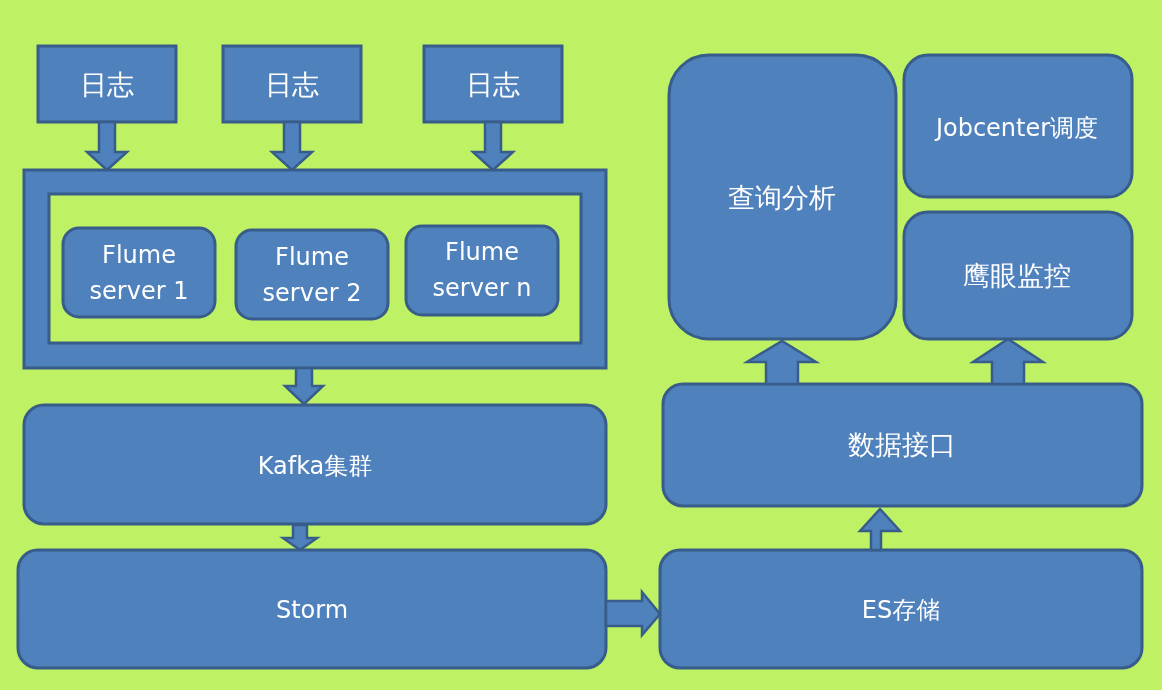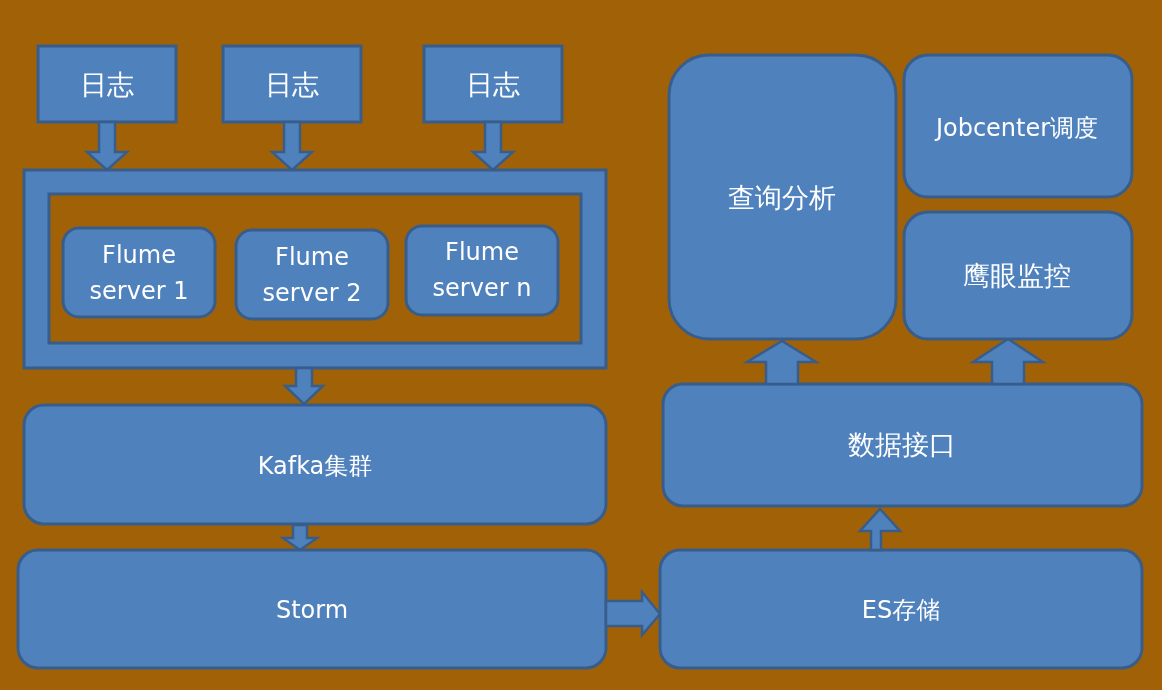--- a/index.html
+++ b/index.html
@@ -1,16 +1,16 @@
 <!DOCTYPE html>
 <html><head>
 <meta charset="utf-8">
 <style>
   html, body { margin: 0; padding: 0; background: #ffffff; }
-  #stage { position: relative; width: 1162px; height: 690px; overflow: hidden; background: #a16207; }
+  #stage { position: relative; width: 1162px; height: 690px; overflow: hidden; background: #bef264; }
   svg { position: absolute; left: 0; top: 0; }
   .lbl { font-family: "DejaVu Sans", sans-serif; fill: #ffffff; text-anchor: middle; dominant-baseline: central; }
   .box { fill: #4f81bd; stroke: #385d8a; stroke-width: 3; }
   .arrow { fill: #4f81bd; stroke: #385d8a; stroke-width: 2.5; stroke-linejoin: miter; }
 </style>
 </head>
 <body>
 
 <div id="stage">
 <svg width="1162" height="690" viewBox="0 0 1162 690" xmlns="http://www.w3.org/2000/svg">

